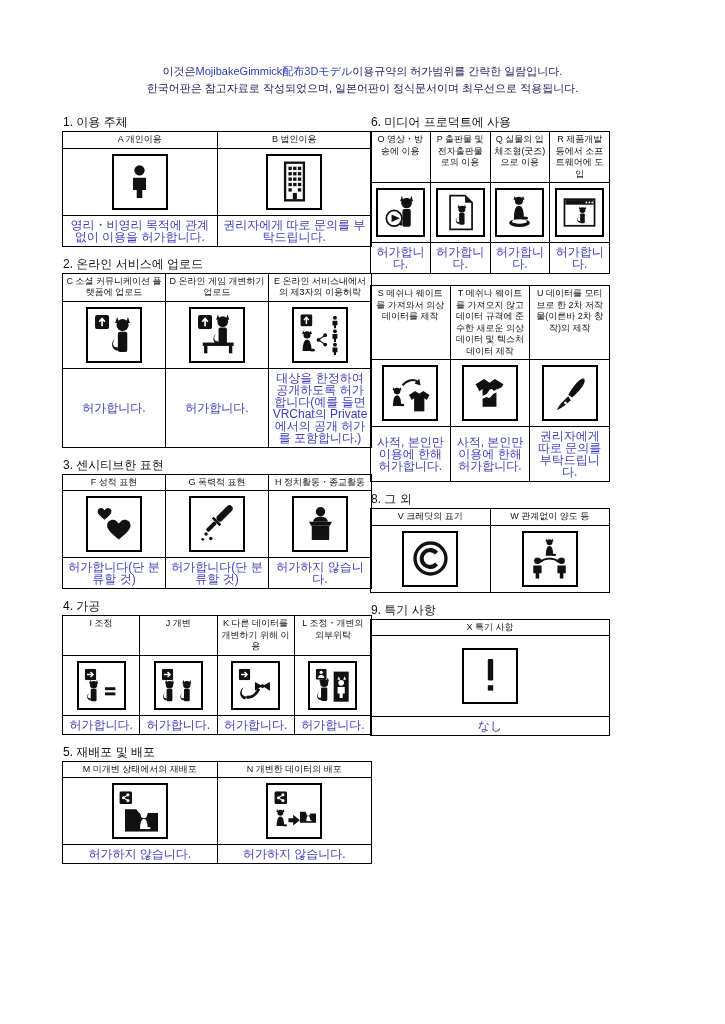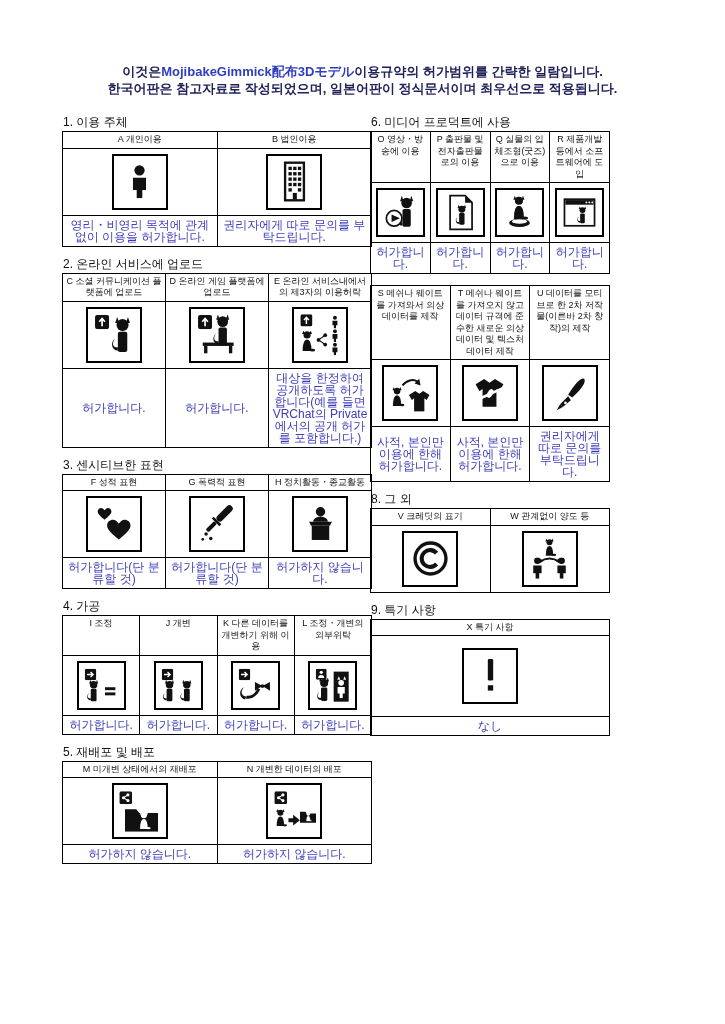--- a/index.html
+++ b/index.html
@@ -2,21 +2,21 @@
 <html><head>
 <meta charset="utf-8">
 <style>
   html,body{margin:0;padding:0;}
   body{
     width:725px;height:1024px;background:#ffffff;position:relative;
     font-family:"Liberation Sans","DejaVu Sans",sans-serif;color:#111;
     overflow:hidden;
   }
   .title-block{position:absolute;top:63px;left:0;width:725px;text-align:center;
-    font-weight:bold;font-size:13px;line-height:17px;color:#20205a;}
+    font-weight:normal;font-size:11px;line-height:17px;color:#20205a;}
   .brand{color:#2e3cbe;}
   .col{position:absolute;top:116px;}
   .col-left{left:62px;width:310px;}
   .col-right{left:370px;width:240px;}
   .section{margin-bottom:11px;}
   .section-label{font-size:12px;line-height:12px;margin:0 0 3px 1px;color:#111;}
   table{border-collapse:collapse;width:100%;table-layout:fixed;}
   td{border:1px solid #000;padding:2px 3px;text-align:center;font-size:9px;line-height:11.5px;color:#111;}
   tr.hdr-row td{vertical-align:top;}
   tr.icon-row td{padding:5px 2px;vertical-align:middle;}
@@ -128,21 +128,21 @@
     </tbody>
       </table>
   </div>
 
   <div class="section">
     <div class="section-label">2. 온라인 서비스에 업로드</div>
     <table>
       <tbody>
           <tr class="hdr-row">
         <td>C 소셜 커뮤니케이션 플랫폼에 업로드</td>
-        <td>D 온라인 게임 플랫폼에 업로드</td>
+        <td>D 온라인 게임 개변하기 업로드</td>
         <td>E 온라인 서비스내에서의 제3자의 이용허락</td>
       </tr>
       <tr class="icon-row">
         <td><span class="icon-box">
           <svg viewBox="0 0 64 64">
             <use href="#badge-up" x="3" y="3" width="21" height="21"></use>
             <use href="#cat-stand" x="24" y="6" width="36" height="56"></use>
           </svg>
               </span></td>
         <td><span class="icon-box">

